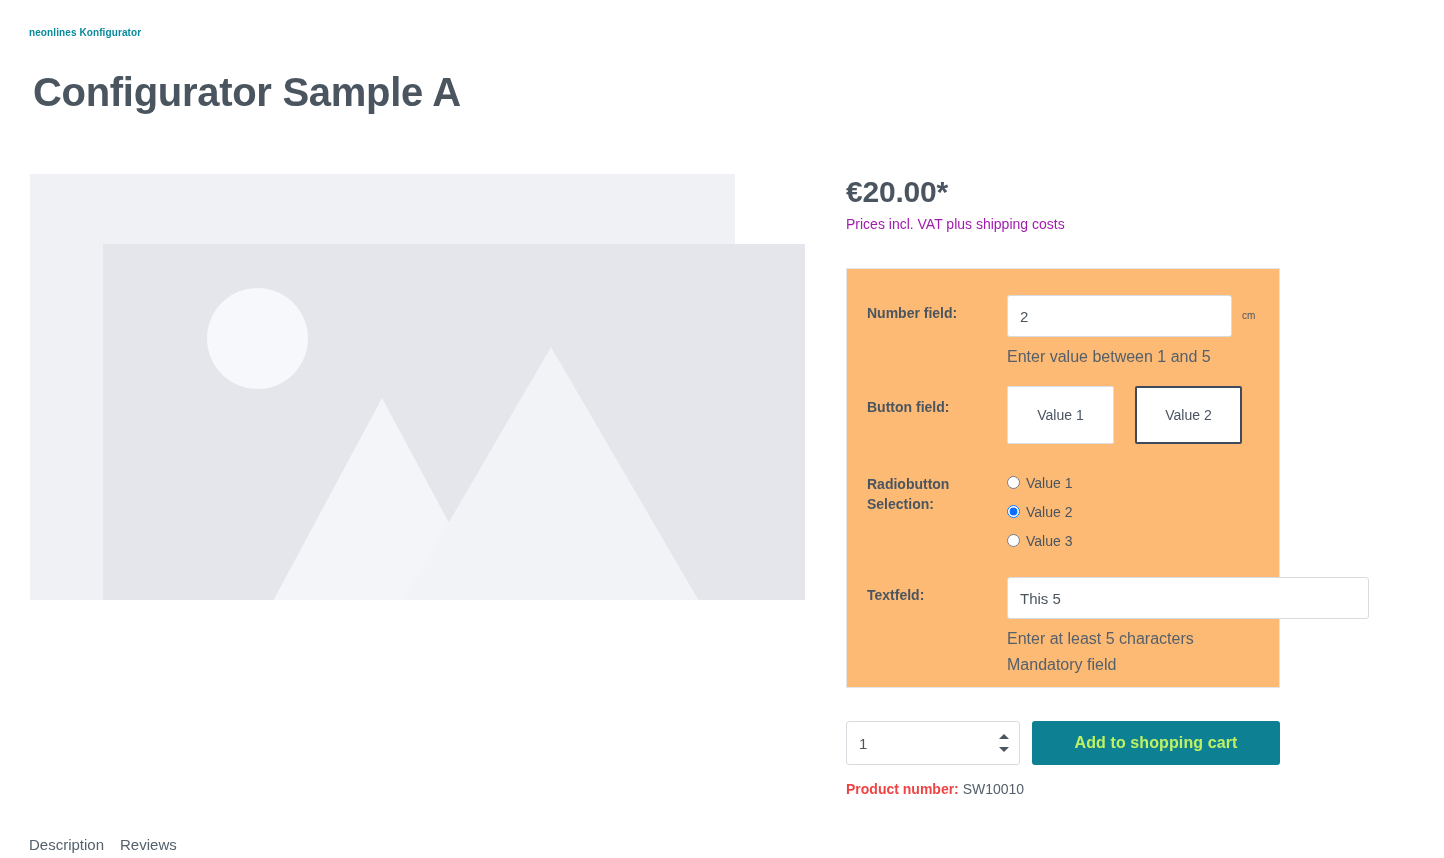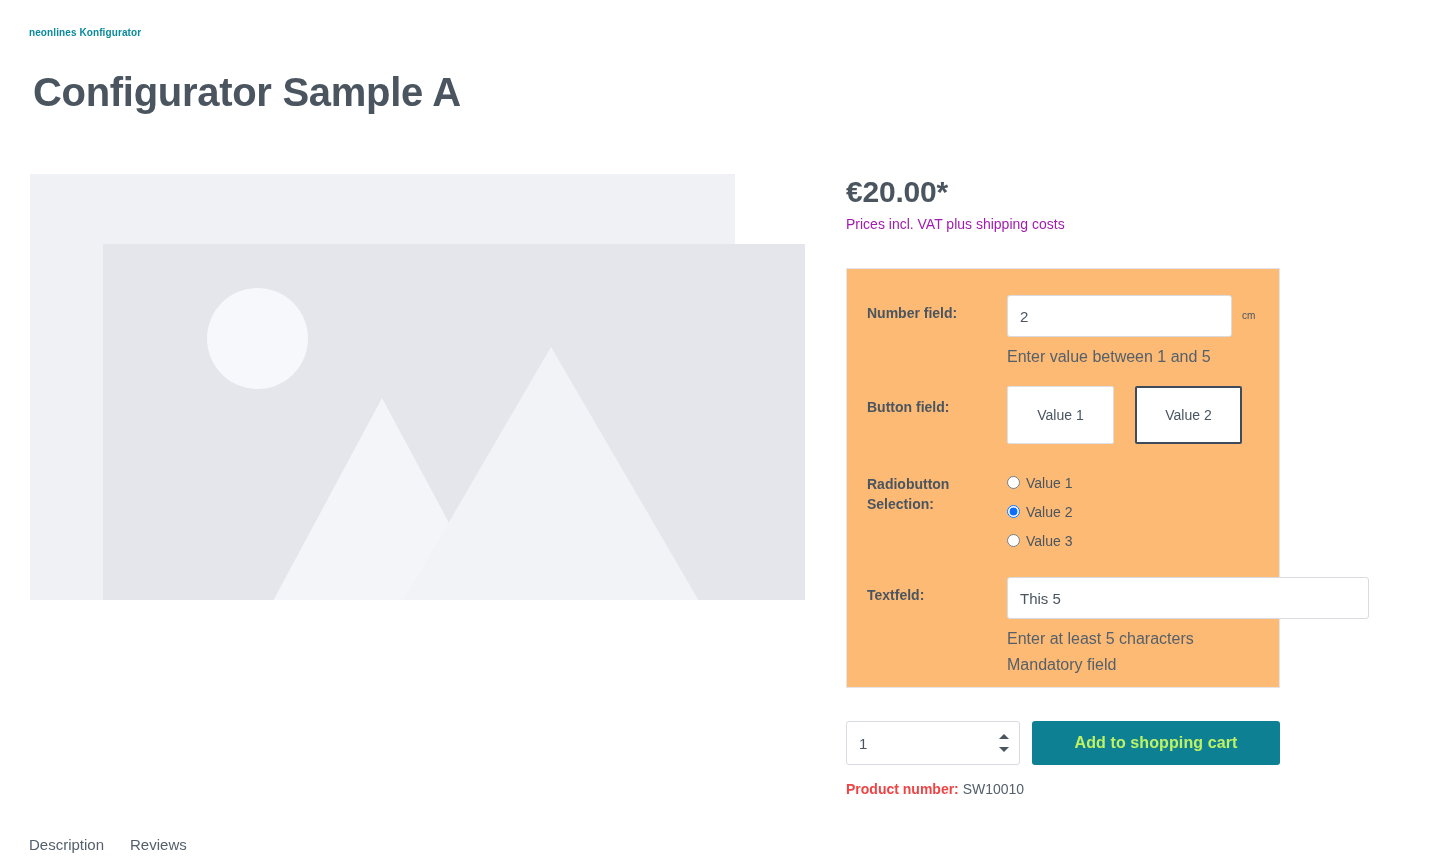--- a/index.html
+++ b/index.html
@@ -315,21 +315,21 @@
     font-weight: bold;
     color: #ef4444;
   }
 
   
   .tab-bar {
     position: absolute;
     left: 29px;
     bottom: 0px;
     display: flex;
-    gap: 26px;
+    gap: 16px;
     align-items: flex-end;
   }
   .tab-link {
     font-size: 15px;
     line-height: 26px;
     color: #55606b;
     text-decoration: none;
     cursor: pointer;
     white-space: nowrap;
   }

